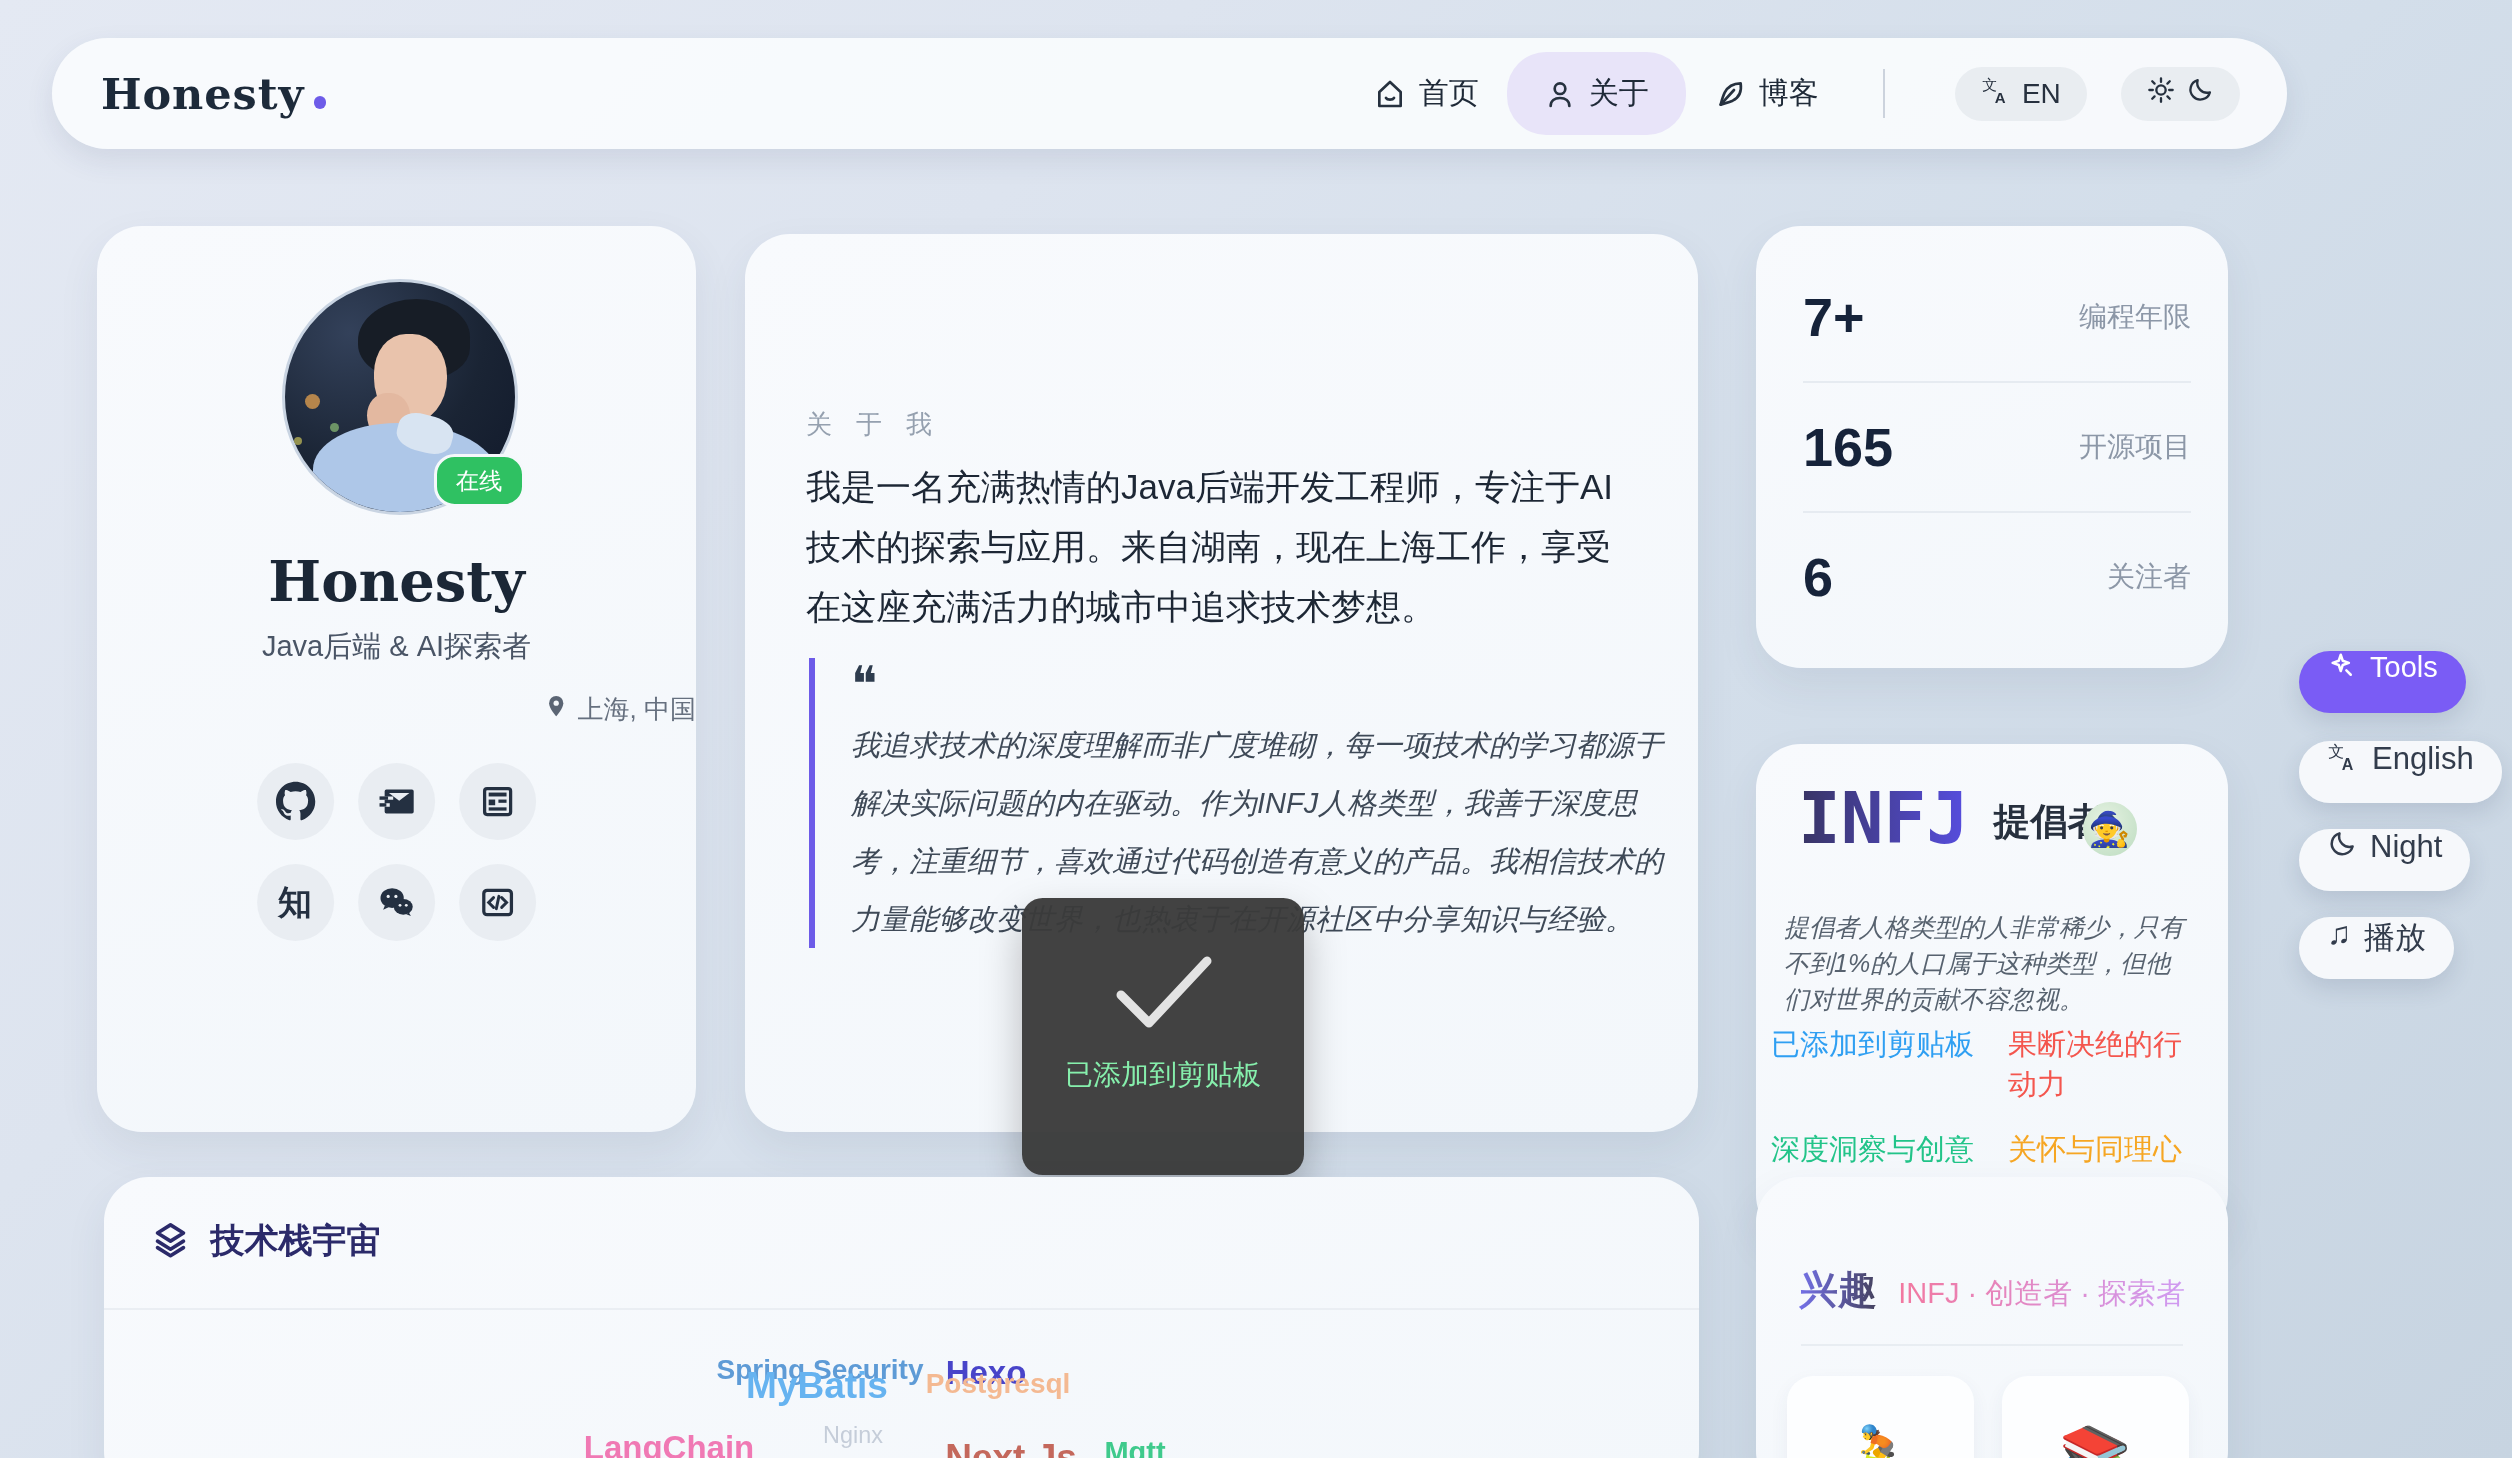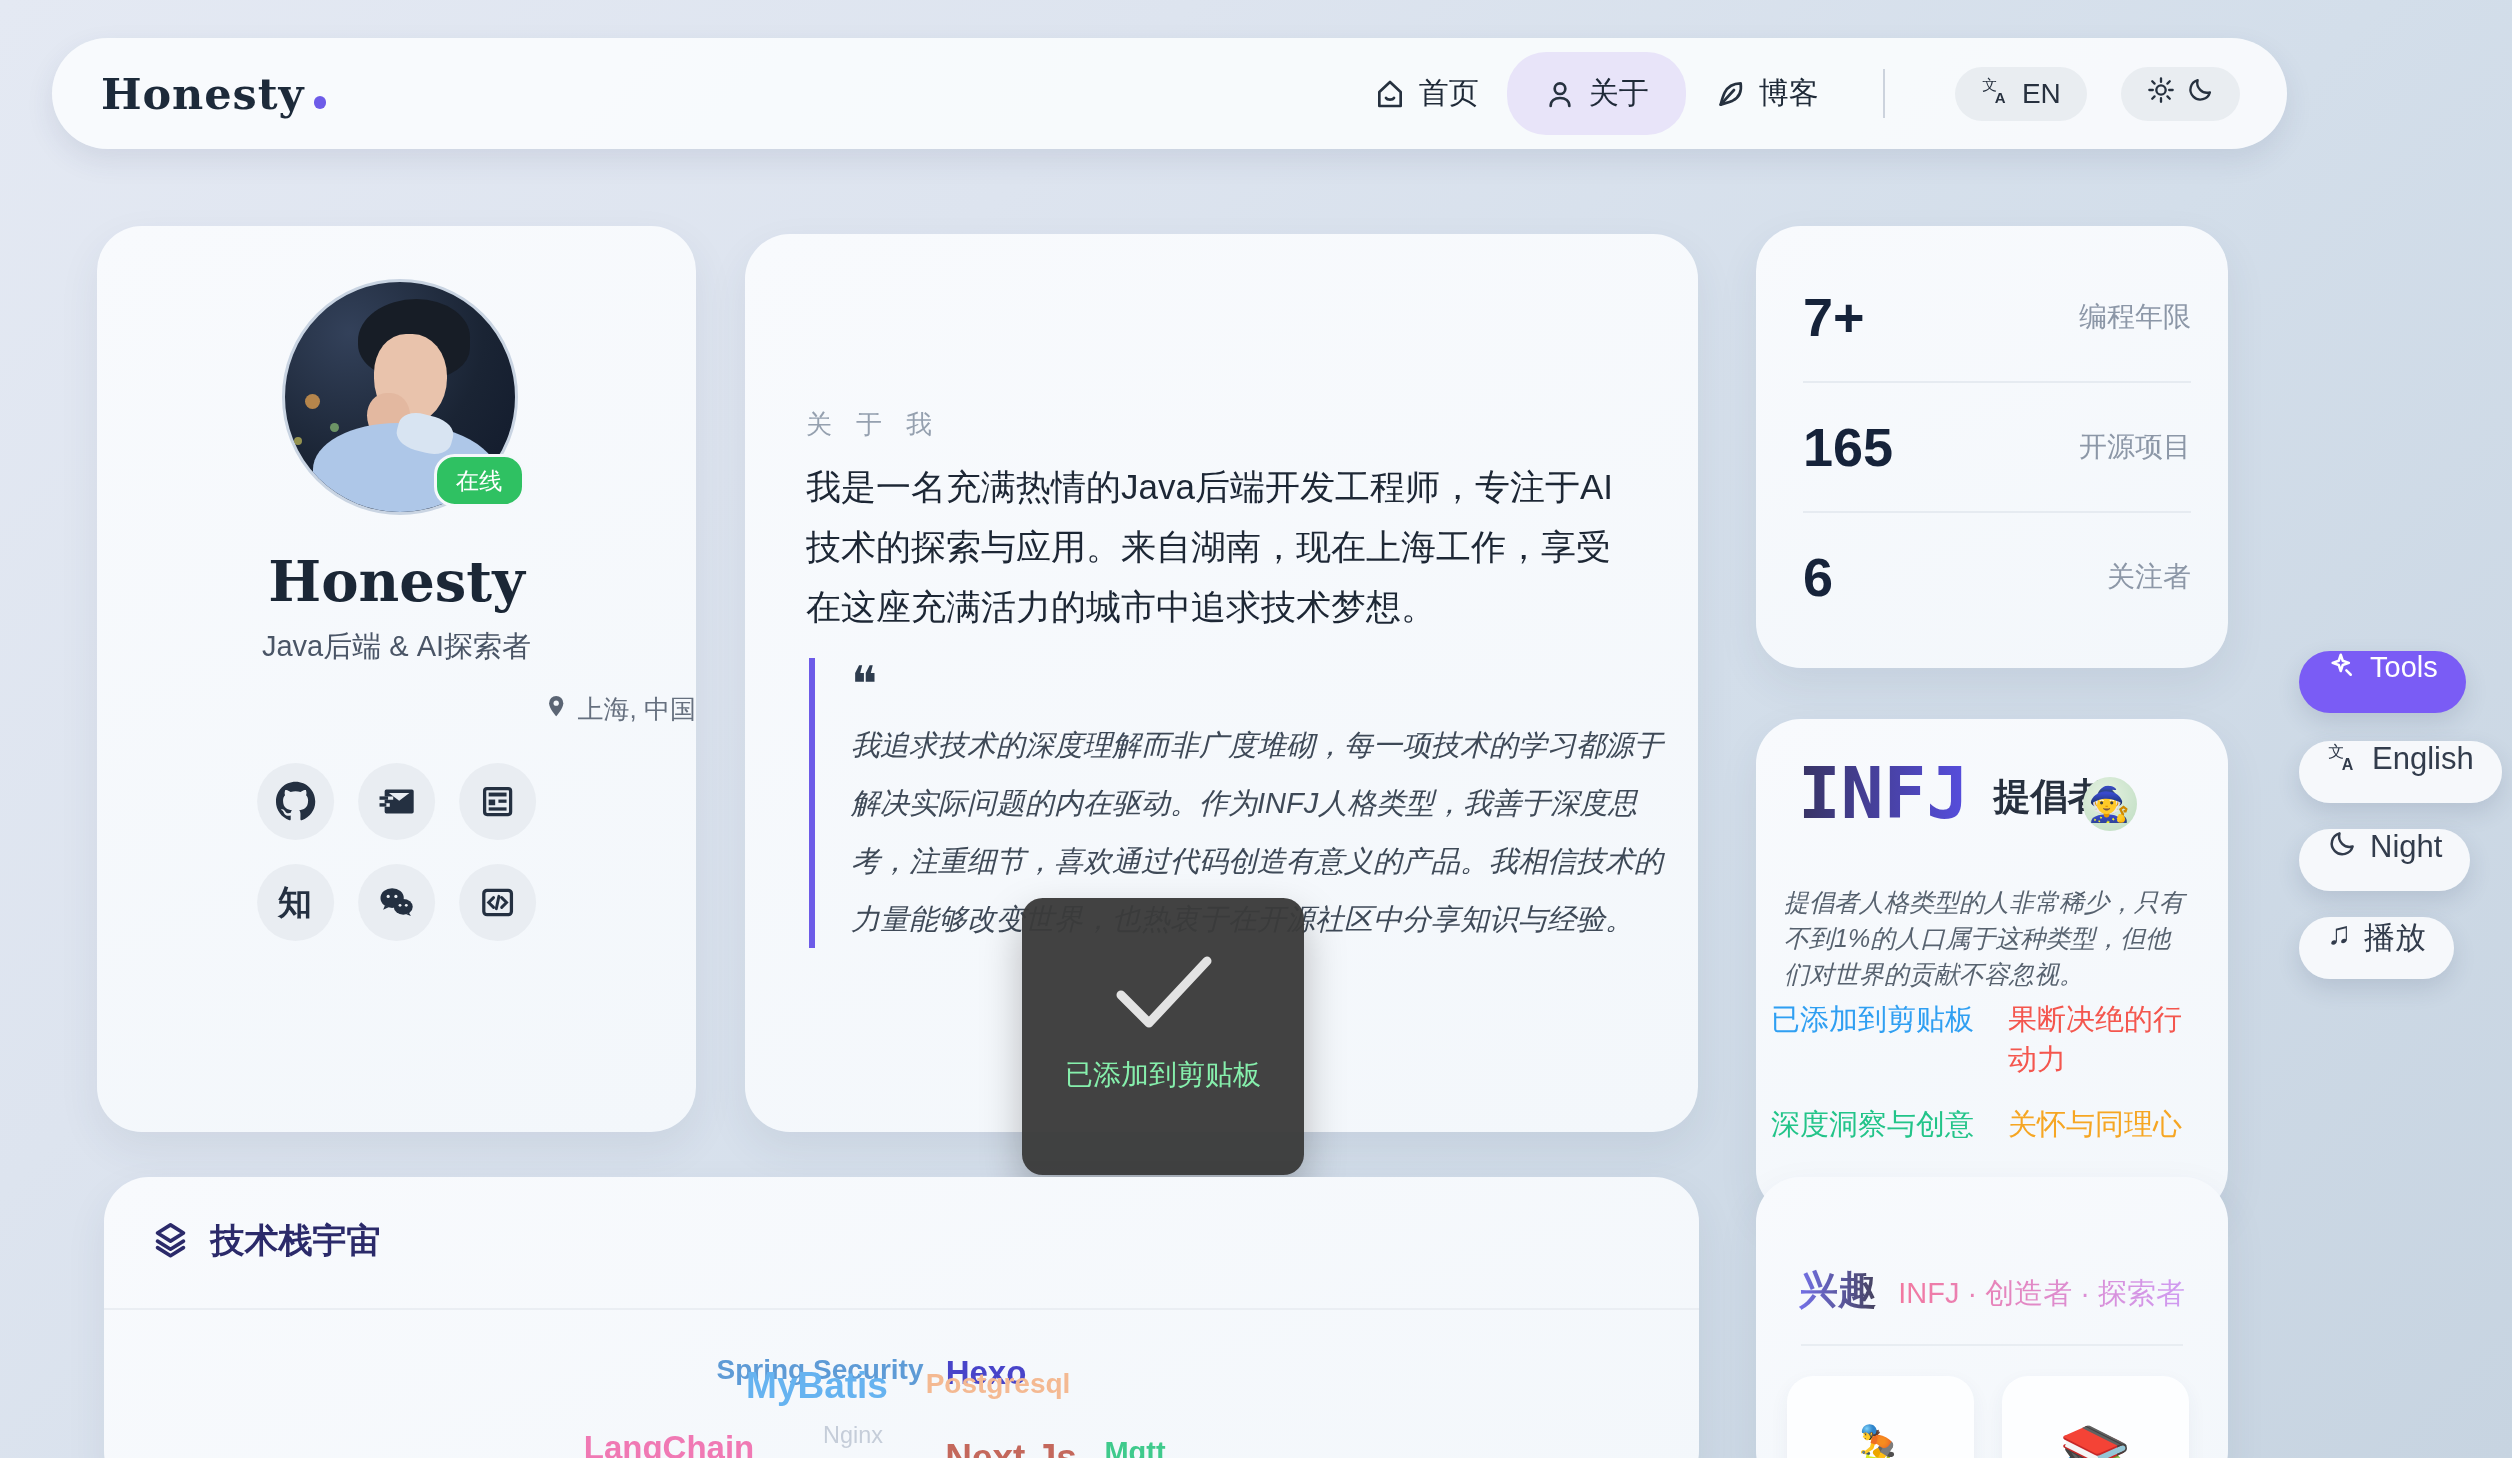--- a/index.html
+++ b/index.html
@@ -74,21 +74,21 @@
   .toast-msg{margin-top:16px;font-size:28px;color:#86efac;}
   
   .stats-card{left:1756px;top:226px;width:472px;height:442px;padding:0;
     display:flex;flex-direction:column;justify-content:center;}
   .stat-row{display:flex;align-items:center;justify-content:space-between;
     height:128px;margin:0 37px 0 47px;}
   .stat-value{font-size:54px;font-weight:bold;color:#16233a;}
   .stat-label{font-size:28px;color:#8c97a7;}
   .stat-divider{height:1.9px;background:#e6ebf1;margin:0 37px 0 47px;}
   
-  .mbti-card{left:1756px;top:719px;width:472px;height:496px;}
+  .mbti-card{left:1756px;top:744px;width:472px;height:496px;}
   .mbti-head{position:absolute;left:42px;top:45px;display:flex;align-items:flex-end;gap:24.4px;}
   .mbti-type{font-family:"DejaVu Sans Mono","Liberation Mono",monospace;
     font-size:71px;font-weight:bold;line-height:60px;
     background:linear-gradient(90deg,#383463,#574ee0);
     -webkit-background-clip:text;background-clip:text;color:transparent;}
   .mbti-title{font-size:37px;font-weight:bold;color:#27303e;padding-bottom:1.9px;}
   .mbti-avatar{position:absolute;left:327px;top:58px;width:54px;height:54px;border-radius:50%;
     background:radial-gradient(circle at 40% 35%,#e6f2e2,#bcdcc0);display:flex;
     align-items:center;justify-content:center;font-size:34px;}
   .mbti-desc{position:absolute;left:28px;top:165px;width:411px;font-size:25px;

